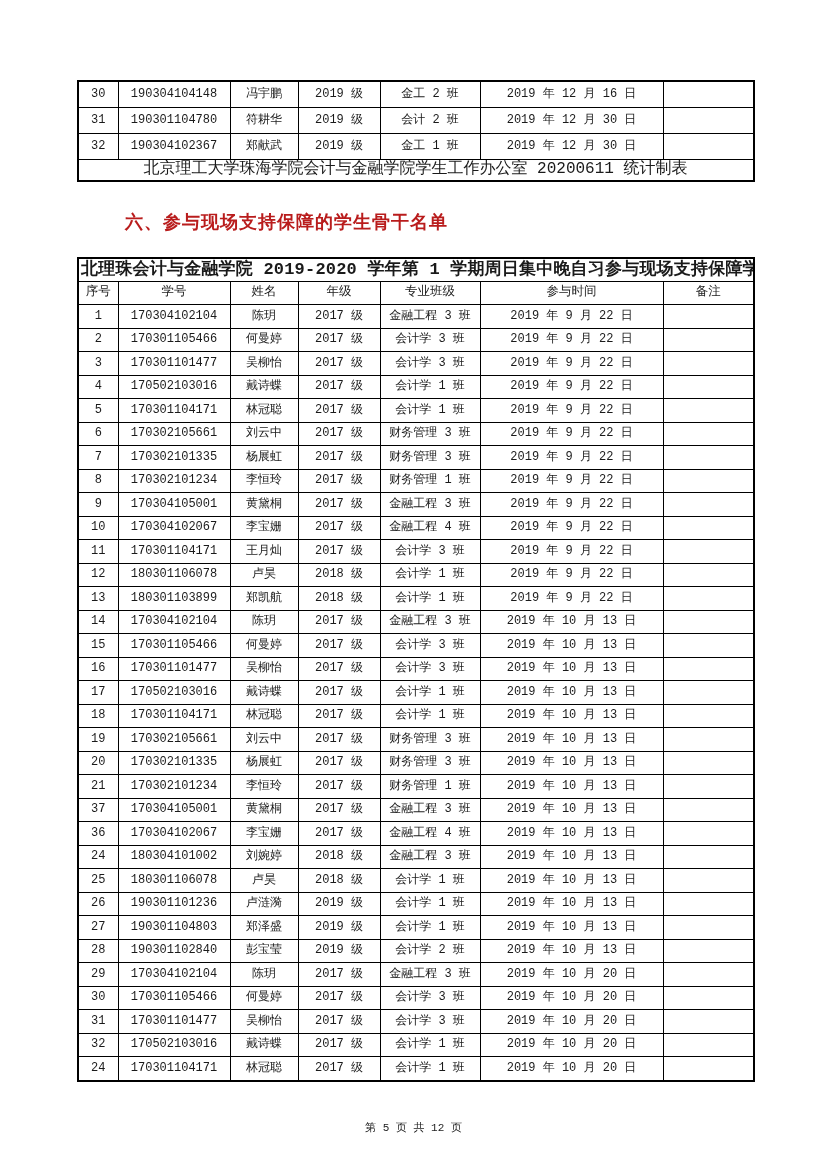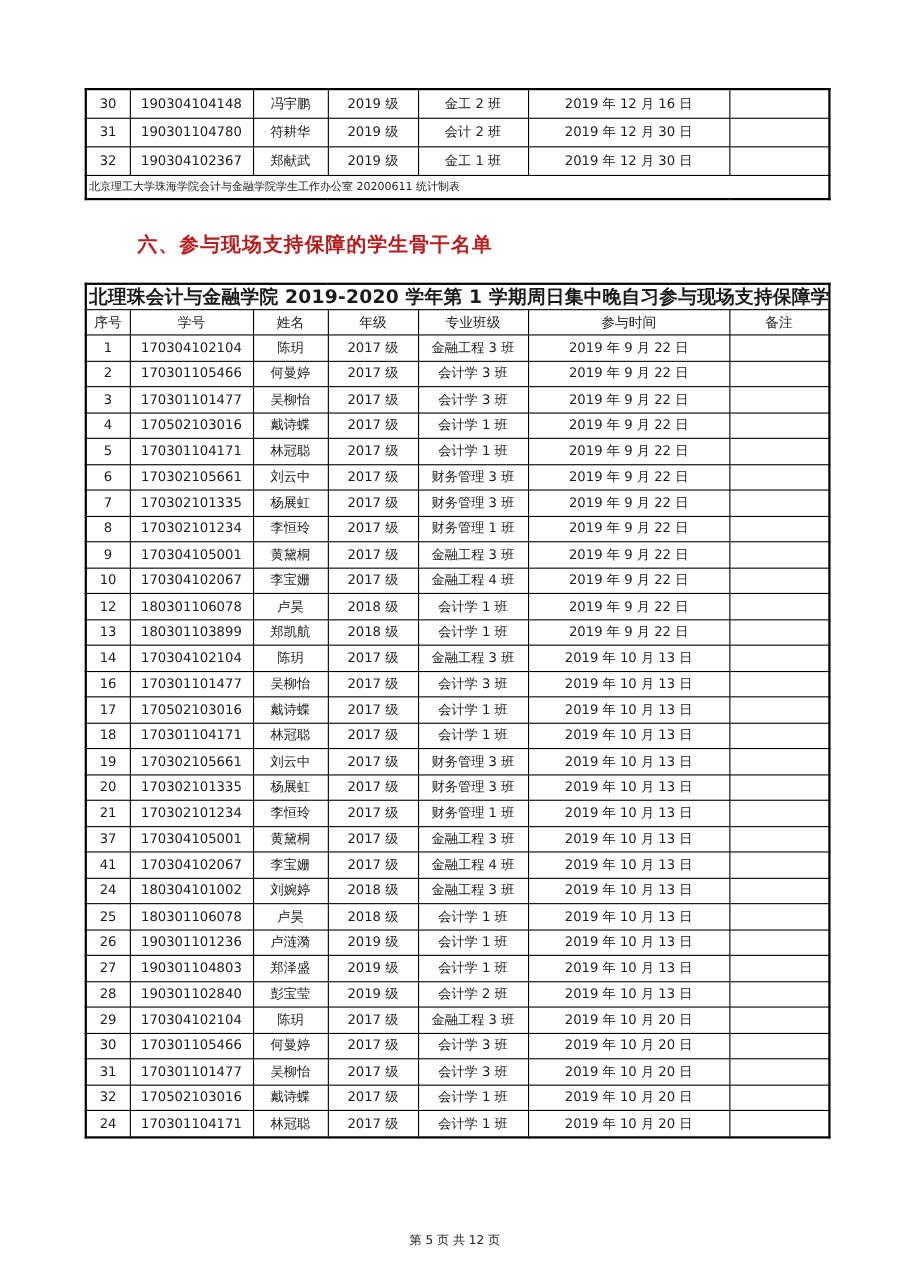--- a/index.html
+++ b/index.html
@@ -1,34 +1,34 @@
 <!DOCTYPE html>
 <html><head>
 <meta charset="utf-8">
 <style>
   html,body{margin:0;padding:0;}
   body{
     width:827px;height:1169px;background:#ffffff;color:#111111;
     font-family:"DejaVu Sans","Liberation Sans",sans-serif;
     position:relative;overflow:hidden;
   }
-  .page{position:absolute;inset:0;}
+  .page{position:absolute;inset:0;font-family:Liberation Mono, monospace;}
   .doc-table{
     border-collapse:collapse;table-layout:fixed;width:676px;
     border:2px solid #000;
   }
   .doc-table td{
     border:1px solid #000;text-align:center;vertical-align:middle;
     font-size:12px;line-height:1.1;padding:0 2px;
     overflow:hidden;white-space:nowrap;color:#1a1a1a;
   }
   .top-table{position:absolute;left:77px;top:80px;}
   .top-table td{height:25px;}
   .top-table .note-cell{
-    height:20px;text-align:left;font-size:10px;padding-right:3px;
+    height:20px;text-align:center;font-size:16px;padding-right:3px;
   }
   .section-heading{
     position:absolute;left:125px;top:210px;width:640px;
     font-size:18px;font-weight:bold;color:#b91c1c;
     letter-spacing:1px;
   }
   .main-table{position:absolute;left:77px;top:257px;}
   .main-table td{height:22.5px;}
   .main-table .title-row td{
     font-weight:bold;font-size:17px;height:22px;letter-spacing:0.2px;
@@ -201,20 +201,29 @@
         <tr>
           <td>10</td>
           <td>170304102067</td>
           <td>李宝姗</td>
           <td>2017 级</td>
           <td>金融工程 4 班</td>
           <td>2019 年 9 月 22 日</td>
           <td></td>
         </tr>
         <tr>
+          <td>11</td>
+          <td>170301104171</td>
+          <td>王月灿</td>
+          <td>2017 级</td>
+          <td>会计学 3 班</td>
+          <td>2019 年 9 月 22 日</td>
+          <td></td>
+        </tr>
+        <tr>
           <td>12</td>
           <td>180301106078</td>
           <td>卢昊</td>
           <td>2018 级</td>
           <td>会计学 1 班</td>
           <td>2019 年 9 月 22 日</td>
           <td></td>
         </tr>
         <tr>
           <td>13</td>
@@ -228,20 +237,29 @@
         <tr>
           <td>14</td>
           <td>170304102104</td>
           <td>陈玥</td>
           <td>2017 级</td>
           <td>金融工程 3 班</td>
           <td>2019 年 10 月 13 日</td>
           <td></td>
         </tr>
         <tr>
+          <td>15</td>
+          <td>170301105466</td>
+          <td>何曼婷</td>
+          <td>2017 级</td>
+          <td>会计学 3 班</td>
+          <td>2019 年 10 月 13 日</td>
+          <td></td>
+        </tr>
+        <tr>
           <td>16</td>
           <td>170301101477</td>
           <td>吴柳怡</td>
           <td>2017 级</td>
           <td>会计学 3 班</td>
           <td>2019 年 10 月 13 日</td>
           <td></td>
         </tr>
         <tr>
           <td>17</td>
@@ -291,21 +309,21 @@
         <tr>
           <td>37</td>
           <td>170304105001</td>
           <td>黄黛桐</td>
           <td>2017 级</td>
           <td>金融工程 3 班</td>
           <td>2019 年 10 月 13 日</td>
           <td></td>
         </tr>
         <tr>
-          <td>41</td>
+          <td>36</td>
           <td>170304102067</td>
           <td>李宝姗</td>
           <td>2017 级</td>
           <td>金融工程 4 班</td>
           <td>2019 年 10 月 13 日</td>
           <td></td>
         </tr>
         <tr>
           <td>24</td>
           <td>180304101002</td>

